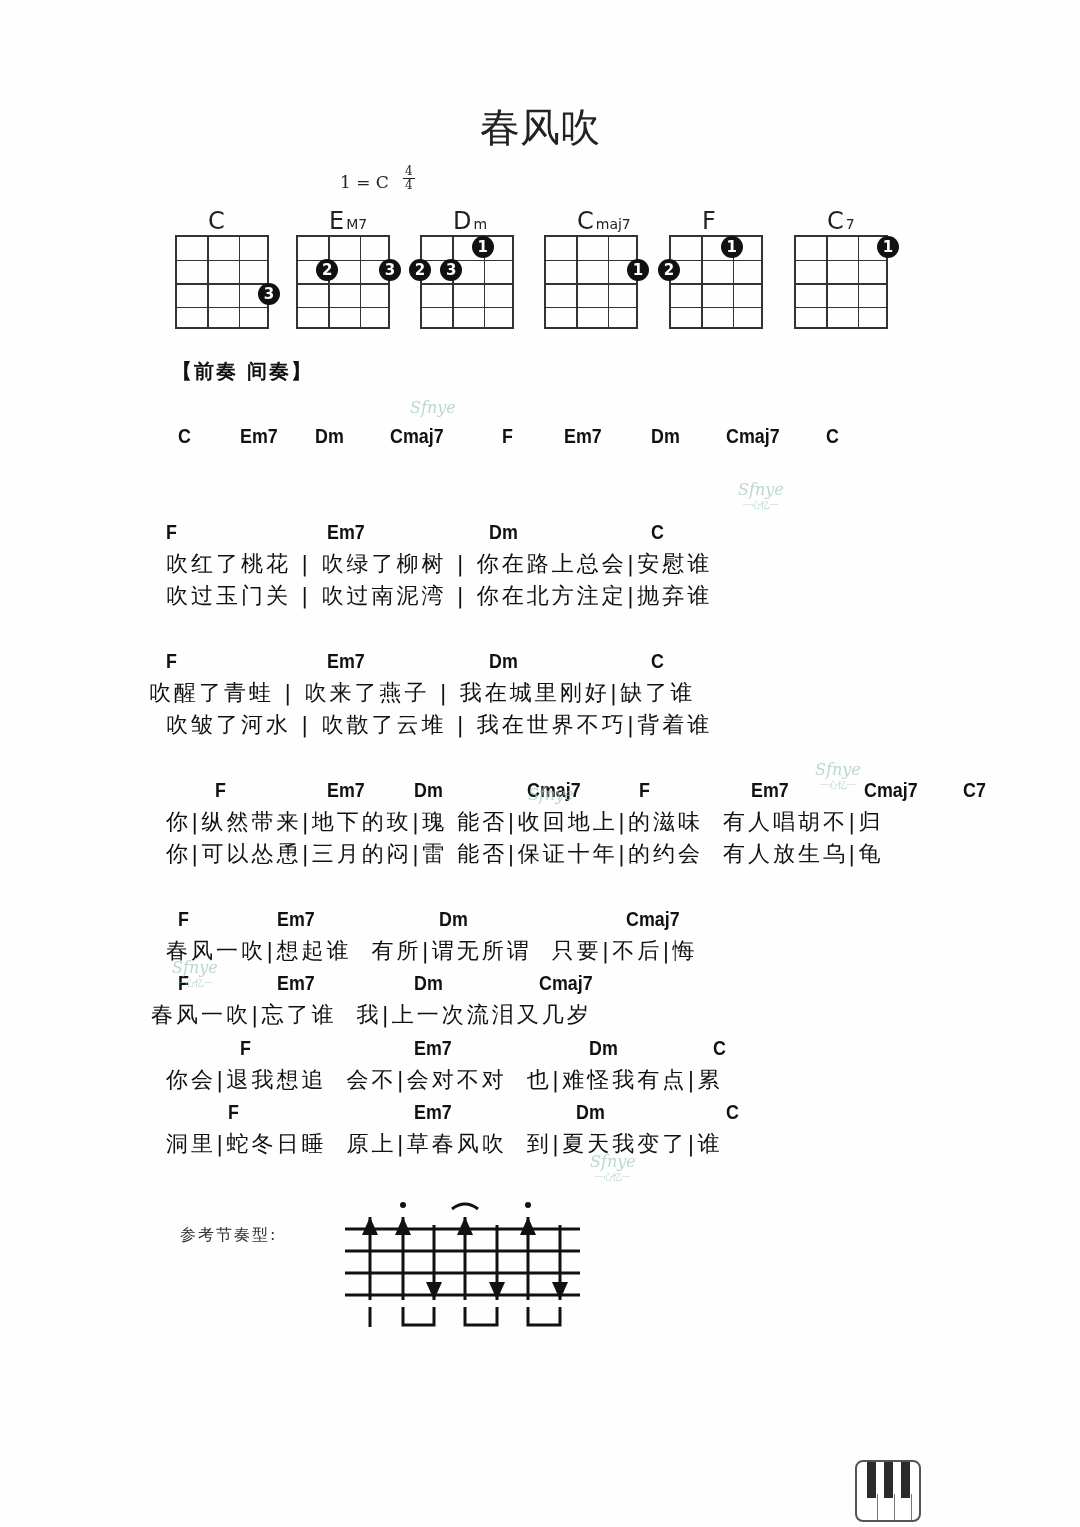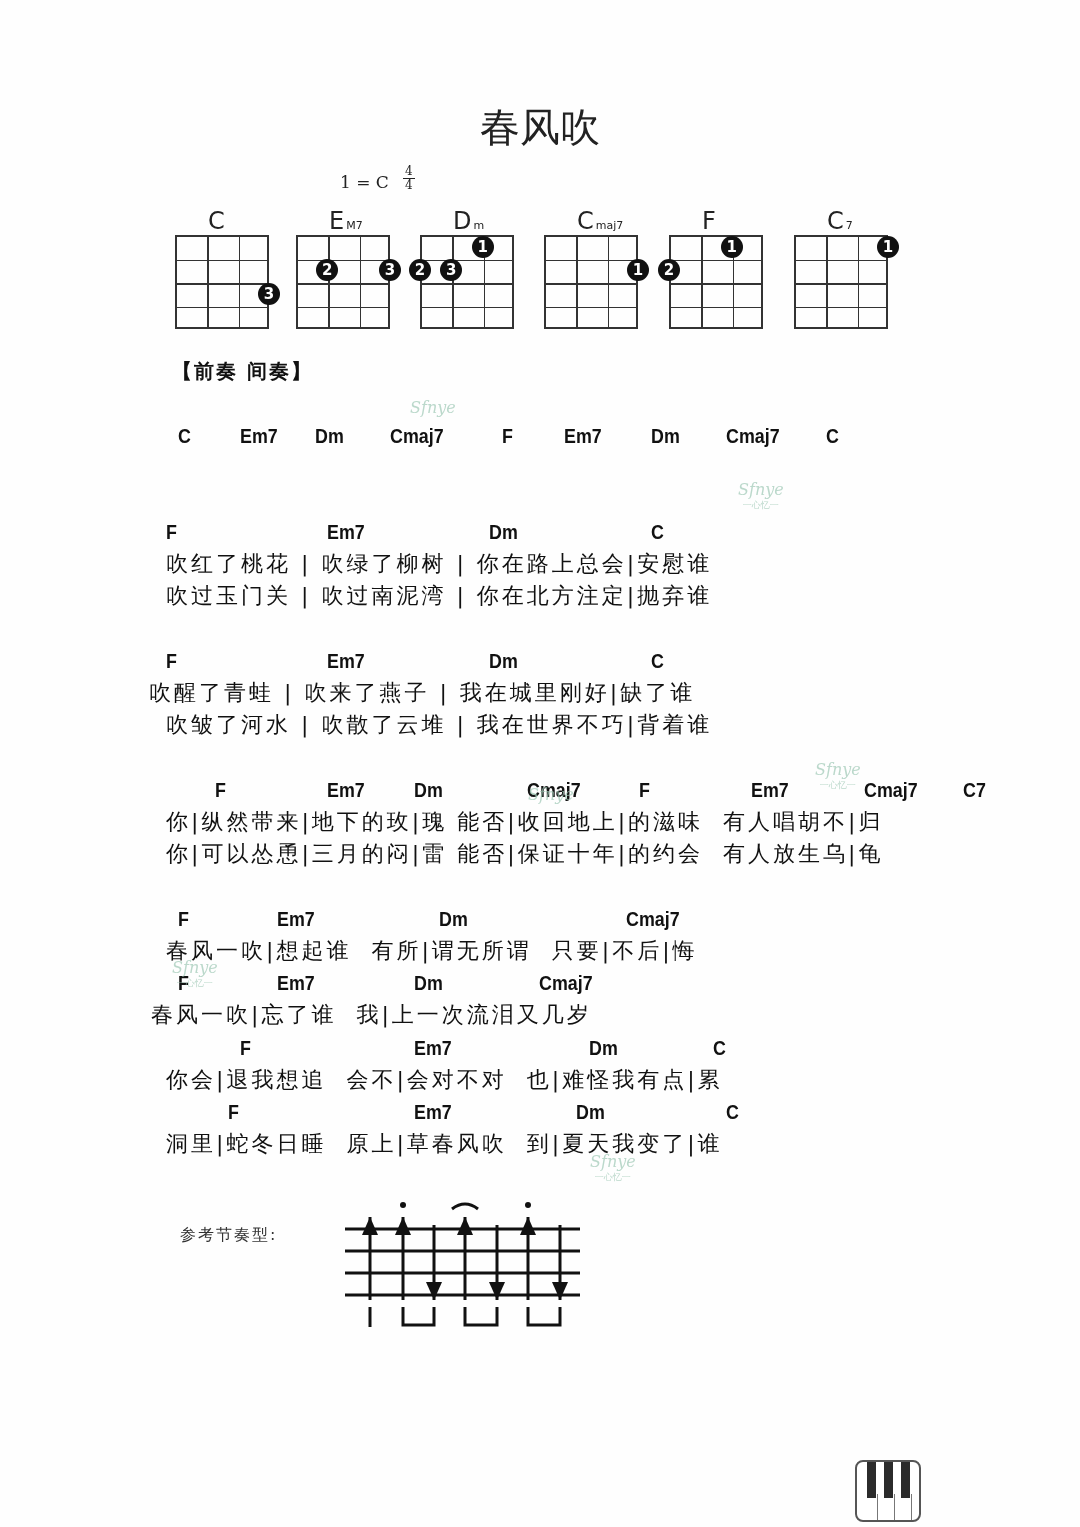--- a/index.html
+++ b/index.html
@@ -5,21 +5,21 @@
   html, body { margin:0; padding:0; }
   body { width:1080px; height:1527px; background:#fefefe; position:relative; overflow:hidden;
          font-family:"DejaVu Sans", sans-serif; color:#111; }
   .abs { position:absolute; }
   .title { left:0; width:1080px; top:100px; text-align:center; font-family:"DejaVu Serif", serif; font-size:40px; color:#222; }
   .meta { top:165px; left:340px; font-size:17px; font-family:"DejaVu Serif", serif; color:#222; display:flex; align-items:flex-end; white-space:pre; }
   .frac { display:inline-flex; flex-direction:column; align-items:center; font-size:12px; line-height:13px; margin:0 18px 0 14px; }
   .frac .bar { width:12px; border-top:1px solid #222; }
   .chord { position:absolute; }
   .chord-name { position:absolute; font-size:24px; color:#222; white-space:nowrap; }
-  .chord-name sub { font-size:11px; vertical-align:baseline; margin-left:2px; }
+  .chord-name sub { font-size:14px; vertical-align:baseline; margin-left:2px; }
   .grid { position:absolute; border:2px solid #333; box-sizing:border-box; }
   .grid .v { position:absolute; top:0; bottom:0; width:1.5px; background:#333; }
   .grid .h { position:absolute; left:0; right:0; height:1.5px; background:#333; }
   .dot { position:absolute; width:22px; height:22px; border-radius:50%; background:#111; color:#fff; font-size:15px; font-weight:bold; text-align:center; line-height:22px; }
   .section-label { left:172px; top:358px; font-size:20px; font-weight:bold; letter-spacing:2px; }
   .crd { position:absolute; font-family:"Liberation Sans", sans-serif; font-weight:bold; font-size:21px; white-space:pre; transform:scaleX(0.85); transform-origin:left; }
   .lyr { position:absolute; font-size:22px; white-space:pre; letter-spacing:3px; color:#111; }
   .wm { position:absolute; color:#9fc9b6; font-family:"DejaVu Serif", serif; font-style:italic; font-size:16px; opacity:0.7; }
   .wm small { display:block; font-size:9px; font-style:normal; text-align:center; }
   .rhythm-label { left:180px; top:1225px; font-size:16px; color:#333; letter-spacing:2px; }

